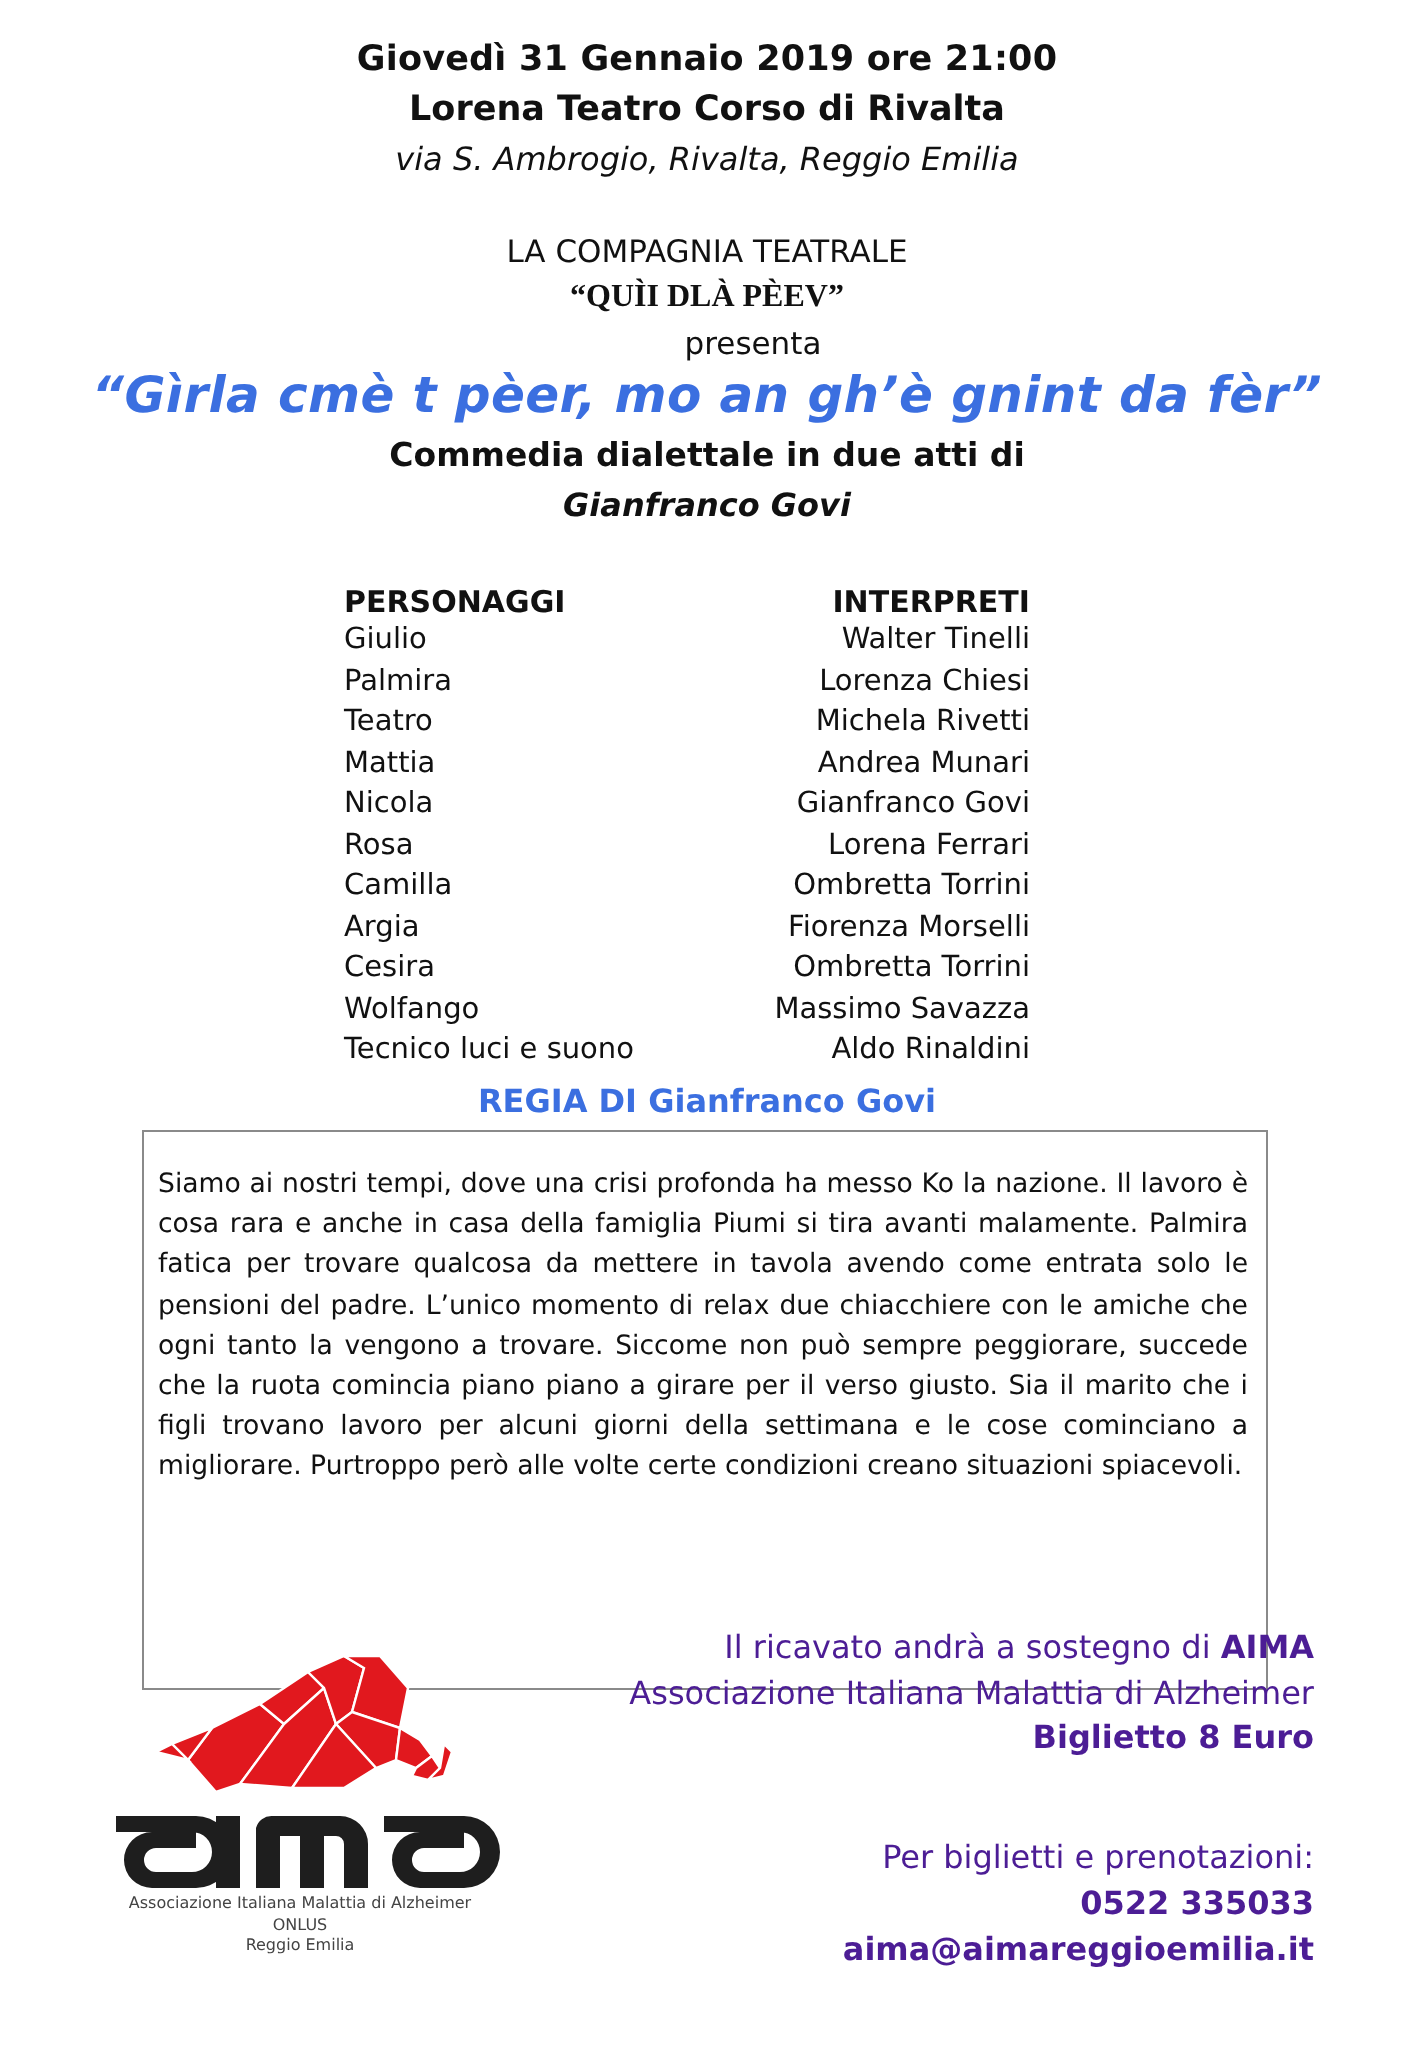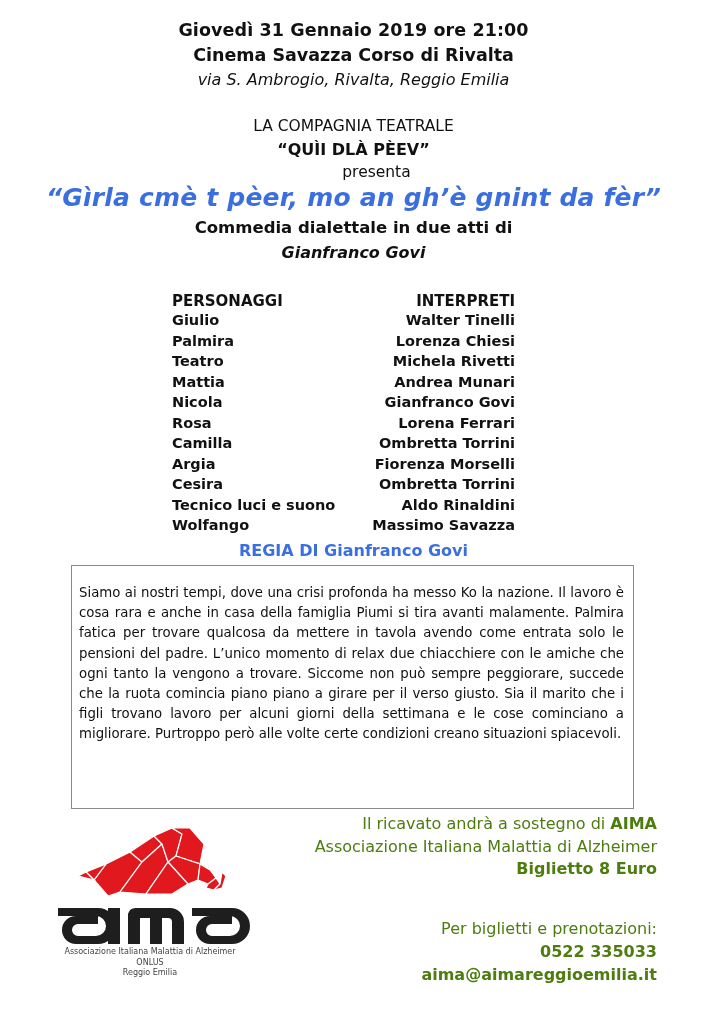--- a/index.html
+++ b/index.html
@@ -7,50 +7,50 @@
            font-family: "DejaVu Sans", sans-serif; color: #111; }
     .abs { position: absolute; }
     .center { left: 0; width: 707px; text-align: center; }
     .b { font-weight: bold; }
 
     #date-line { top: 20px; font-size: 17.5px; font-weight: bold; letter-spacing: 0.1px; text-align: center; }
     #venue-line { top: 45px; font-size: 17.5px; font-weight: bold; }
     #address-line { top: 70px; font-size: 16px; font-style: italic; font-family: "DejaVu Sans", sans-serif; }
 
     #company-label { top: 117px; font-size: 15.5px; }
-    #company-name { top: 140px; font-size: 16px; font-weight: bold; }
+    #company-name { top: 140px; font-size: 16px; font-weight: bold; font-family: Liberation Serif, serif; }
     #presents { top: 163px; font-size: 15.5px; padding-left: 23px; }
     #play-title { top: 183px; font-size: 25px; font-weight: bold; font-style: italic; color: #3b6fe0; letter-spacing: 0.2px; }
     #play-subtitle { top: 218px; font-size: 16.5px; font-weight: bold; }
     #play-author { top: 243px; font-size: 16px; font-weight: bold; font-style: italic; }
 
     #cast { top: 288px; left: 172px; width: 343px; }
     .cast-head { display: flex; justify-content: space-between; font-weight: bold; font-size: 15px; height: 22px; align-items: flex-end; }
-    .cast-row { display: flex; justify-content: space-between; font-size: 14.5px; height: 20.5px; line-height: 20.5px; font-weight: bold; }
+    .cast-row { display: flex; justify-content: space-between; font-size: 14.5px; height: 20.5px; line-height: 20.5px; }
 
     #direction { top: 541px; font-size: 16px; font-weight: bold; color: #3b6fe0; }
 
-    #synopsis-box { top: 565px; left: 71px; width: 563px; height: 244px; border: 1.5px solid #8a8a8a;
+    #synopsis-box { top: 565px; left: 71px; width: 563px; height: 280px; border: 1.5px solid #8a8a8a;
                     box-sizing: border-box; }
     #synopsis-text { position: absolute; top: 17px; left: 7px; right: 9px; font-size: 13.3px; line-height: 20.2px;
                      text-align: justify; color: #111; }
 
-    .red { color: #4d7c0f; }
+    .red { color: #4c1d95; }
     #proceeds { top: 813px; right: 50px; text-align: right; font-size: 16px; line-height: 22.5px; }
     #proceeds .b { font-weight: bold; }
     #contacts { top: 904px; right: 50px; text-align: right; font-size: 16px; line-height: 23px; margin-top: 13px; }
 
     #logo { top: 822px; left: 50px; width: 210px; height: 160px; }
     #logo-caption { top: 947px; left: 50px; width: 200px; text-align: center; color: #444; font-size: 8px; line-height: 10.5px; }
   </style>
 </head>
 <body>
 
 <div class="abs center b" id="date-line">Giovedì 31 Gennaio 2019 ore 21:00</div>
-<div class="abs center" id="venue-line">Cinema Savazza Corso di Rivalta</div>
+<div class="abs center" id="venue-line">Lorena Teatro Corso di Rivalta</div>
 <div class="abs center" id="address-line">via S. Ambrogio, Rivalta, Reggio Emilia</div>
 
 <div class="abs center" id="company-label">LA COMPAGNIA TEATRALE</div>
 <div class="abs center" id="company-name">“QUÌI DLÀ PÈEV”</div>
 <div class="abs center" id="presents">presenta</div>
 <div class="abs center" id="play-title">“Gìrla cmè t pèer, mo an gh’è gnint da fèr”</div>
 <div class="abs center" id="play-subtitle">Commedia dialettale in due atti di</div>
 <div class="abs center" id="play-author">Gianfranco Govi</div>
 
 <div class="abs" id="cast">
@@ -88,26 +88,26 @@
     </div>
   <div class="cast-row">
       <span>Argia</span>
       <span>Fiorenza Morselli</span>
     </div>
   <div class="cast-row">
       <span>Cesira</span>
       <span>Ombretta Torrini</span>
     </div>
   <div class="cast-row">
+      <span>Wolfango</span>
+      <span>Massimo Savazza</span>
+    </div>
+  <div class="cast-row">
       <span>Tecnico luci e suono</span>
       <span>Aldo Rinaldini</span>
-    </div>
-  <div class="cast-row">
-      <span>Wolfango</span>
-      <span>Massimo Savazza</span>
     </div>
 </div>
 
 <div class="abs center" id="direction">REGIA DI Gianfranco Govi</div>
 
 <div class="abs" id="synopsis-box">
   <div id="synopsis-text">Siamo ai nostri tempi, dove una crisi profonda ha messo Ko la nazione. Il lavoro è cosa rara e anche in casa della famiglia Piumi si tira avanti malamente. Palmira fatica per trovare qualcosa da mettere in tavola avendo come entrata solo le pensioni del padre. L’unico momento di relax due chiacchiere con le amiche che ogni tanto la vengono a trovare. Siccome non può sempre peggiorare, succede che la ruota comincia piano piano a girare per il verso giusto. Sia il marito che i figli trovano lavoro per alcuni giorni della settimana e le cose cominciano a migliorare. Purtroppo però alle volte certe condizioni creano situazioni spiacevoli.</div>
 </div>
 
 <div class="abs red" id="proceeds">

